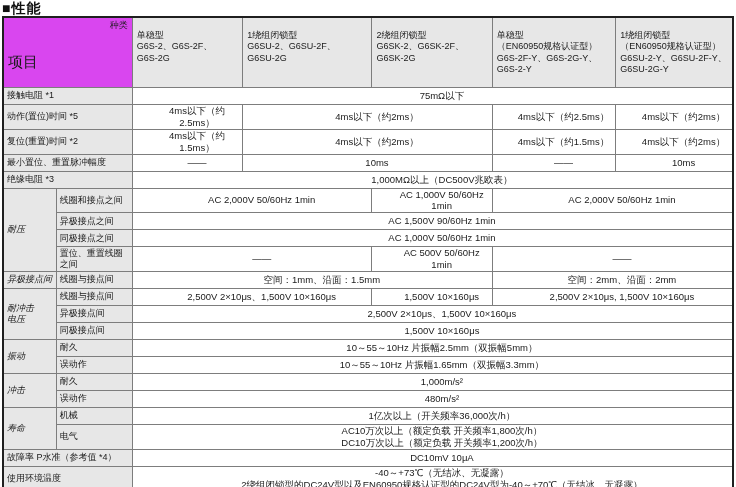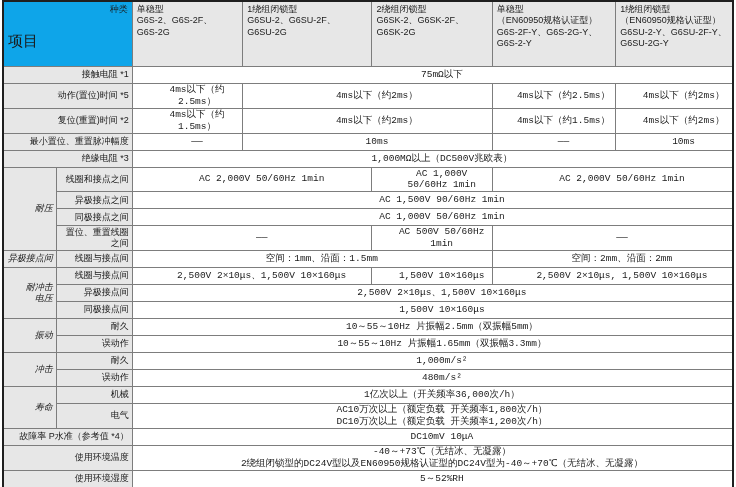--- a/index.html
+++ b/index.html
@@ -9,34 +9,35 @@
   .title{font-size:14px;font-weight:bold;line-height:16px;height:16px;
          letter-spacing:1px;color:#111;}
   table.spec{border-collapse:collapse;table-layout:fixed;width:732px;
              border:2px solid #1f1f1f;}
   col.cA{width:53px}col.cB{width:76px}col.c1{width:110px}col.c2{width:129px}
   col.c3{width:120px}col.c4{width:123px}col.c5{width:117px}
   td,th{border:1px solid #7d7d7d;padding:0 3px;font-size:9px;
         line-height:1.25;overflow:hidden;}
   tr.single td{height:16px;}
   th{background:#e7e7e7;font-weight:normal;text-align:left;
-     vertical-align:top;padding:2px 4px;}
-  td.lbl,td.grp,td.sub{background:#e7e7e7;text-align:right;vertical-align:middle;margin-left:8px;}
+     vertical-align:top;padding:12px 4px;}
+  td.lbl,td.grp,td.sub{background:#e7e7e7;text-align:left;vertical-align:middle;margin-left:8px;}
   td.grp{vertical-align:middle;font-style:italic;}
   td.val{background:#fff;text-align:center;vertical-align:middle;
-         font-family:Liberation Mono, monospace;font-size:9.5px;padding-left:22px;}
+         font-family:Liberation Sans, sans-serif;font-size:9.5px;padding-left:22px;}
   .ml{white-space:pre-line;}
-  td.corner{background:#0ea5e9;position:relative;height:64px;}
+  td.corner{background:#d946ef;position:relative;height:64px;}
   .corner-kind{position:absolute;top:2px;right:4px;font-size:9px;}
   .corner-item{position:absolute;bottom:15px;left:4px;font-size:15px;}
 </style>
 </head>
 <body>
 
 <div class="page">
+  <div class="title">■性能</div>
 
   <table class="spec">
     <colgroup>
       <col class="cA">
         <col class="cB">
         <col class="c1">
         <col class="c2">
       <col class="c3">
         <col class="c4">
         <col class="c5">

